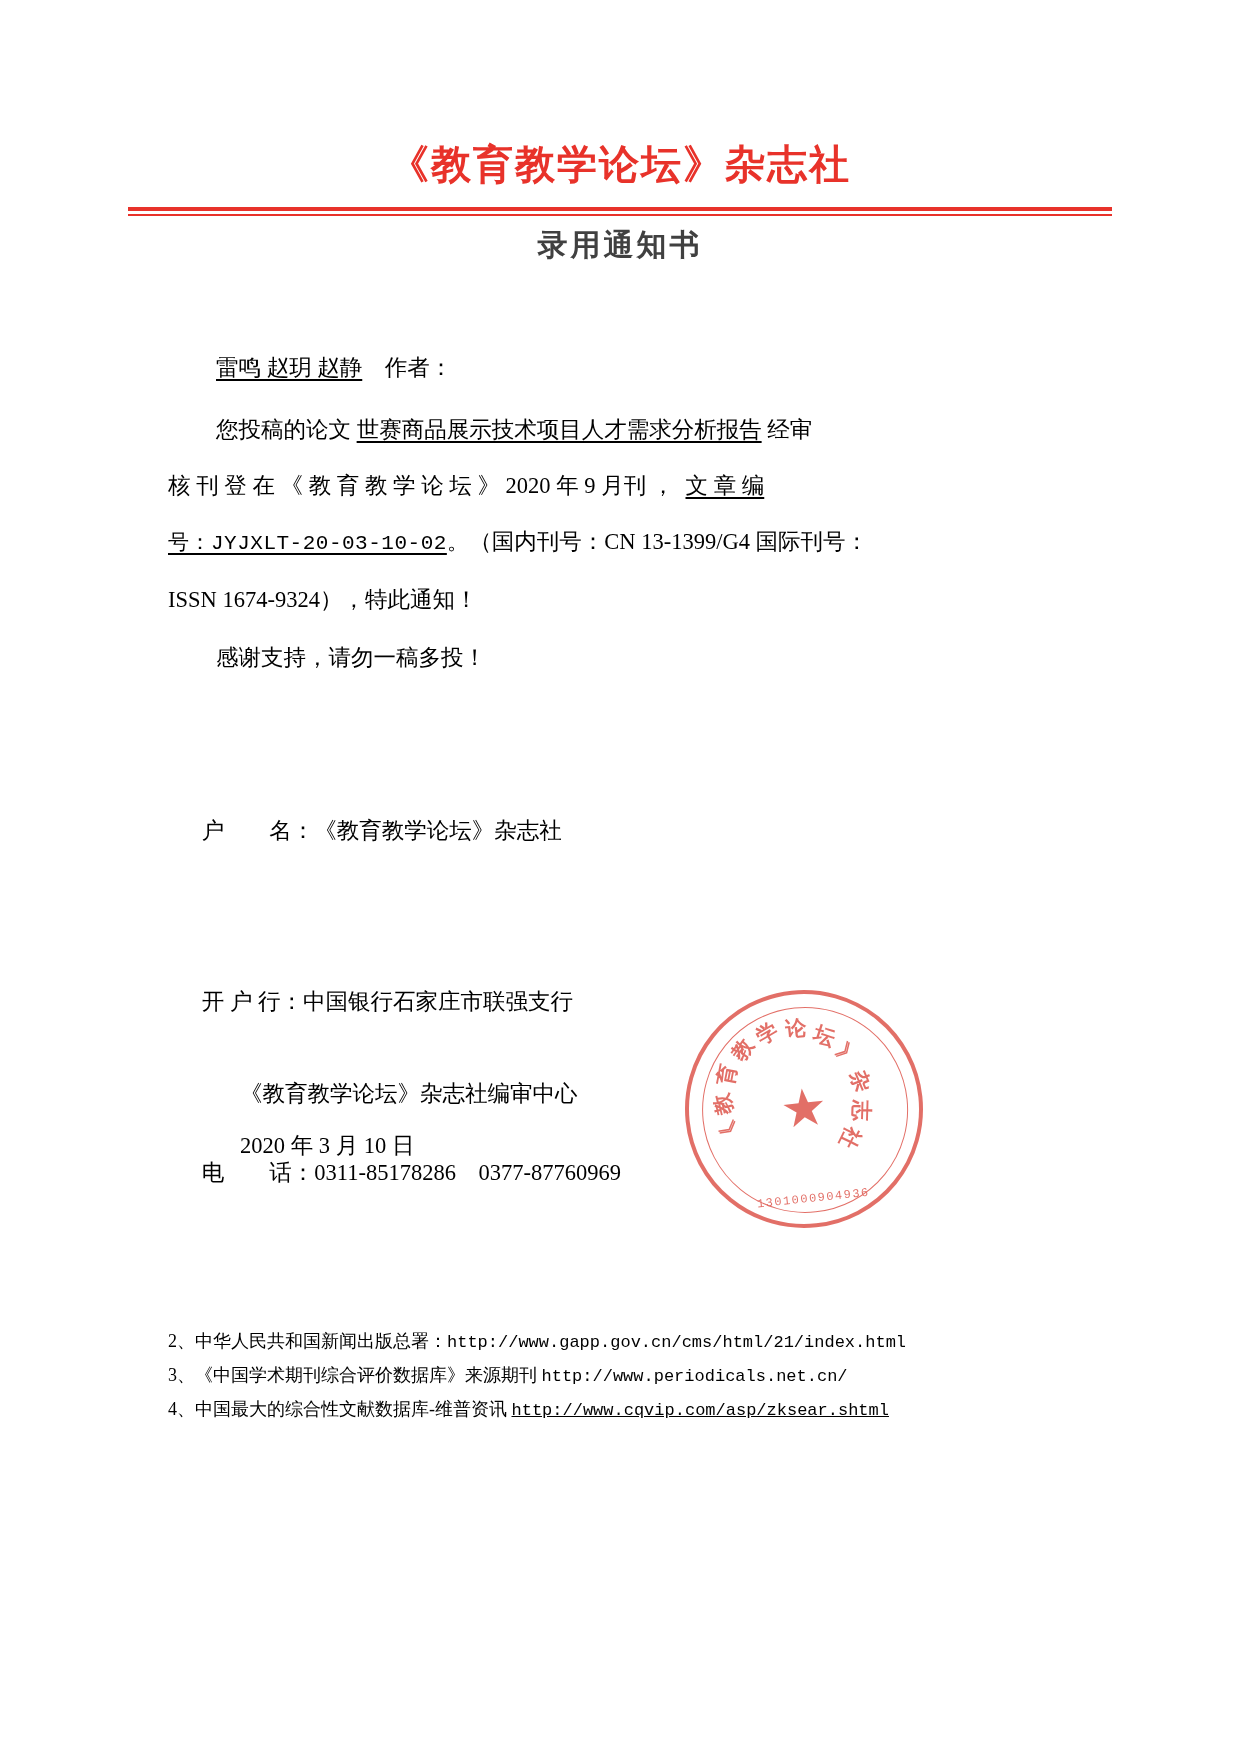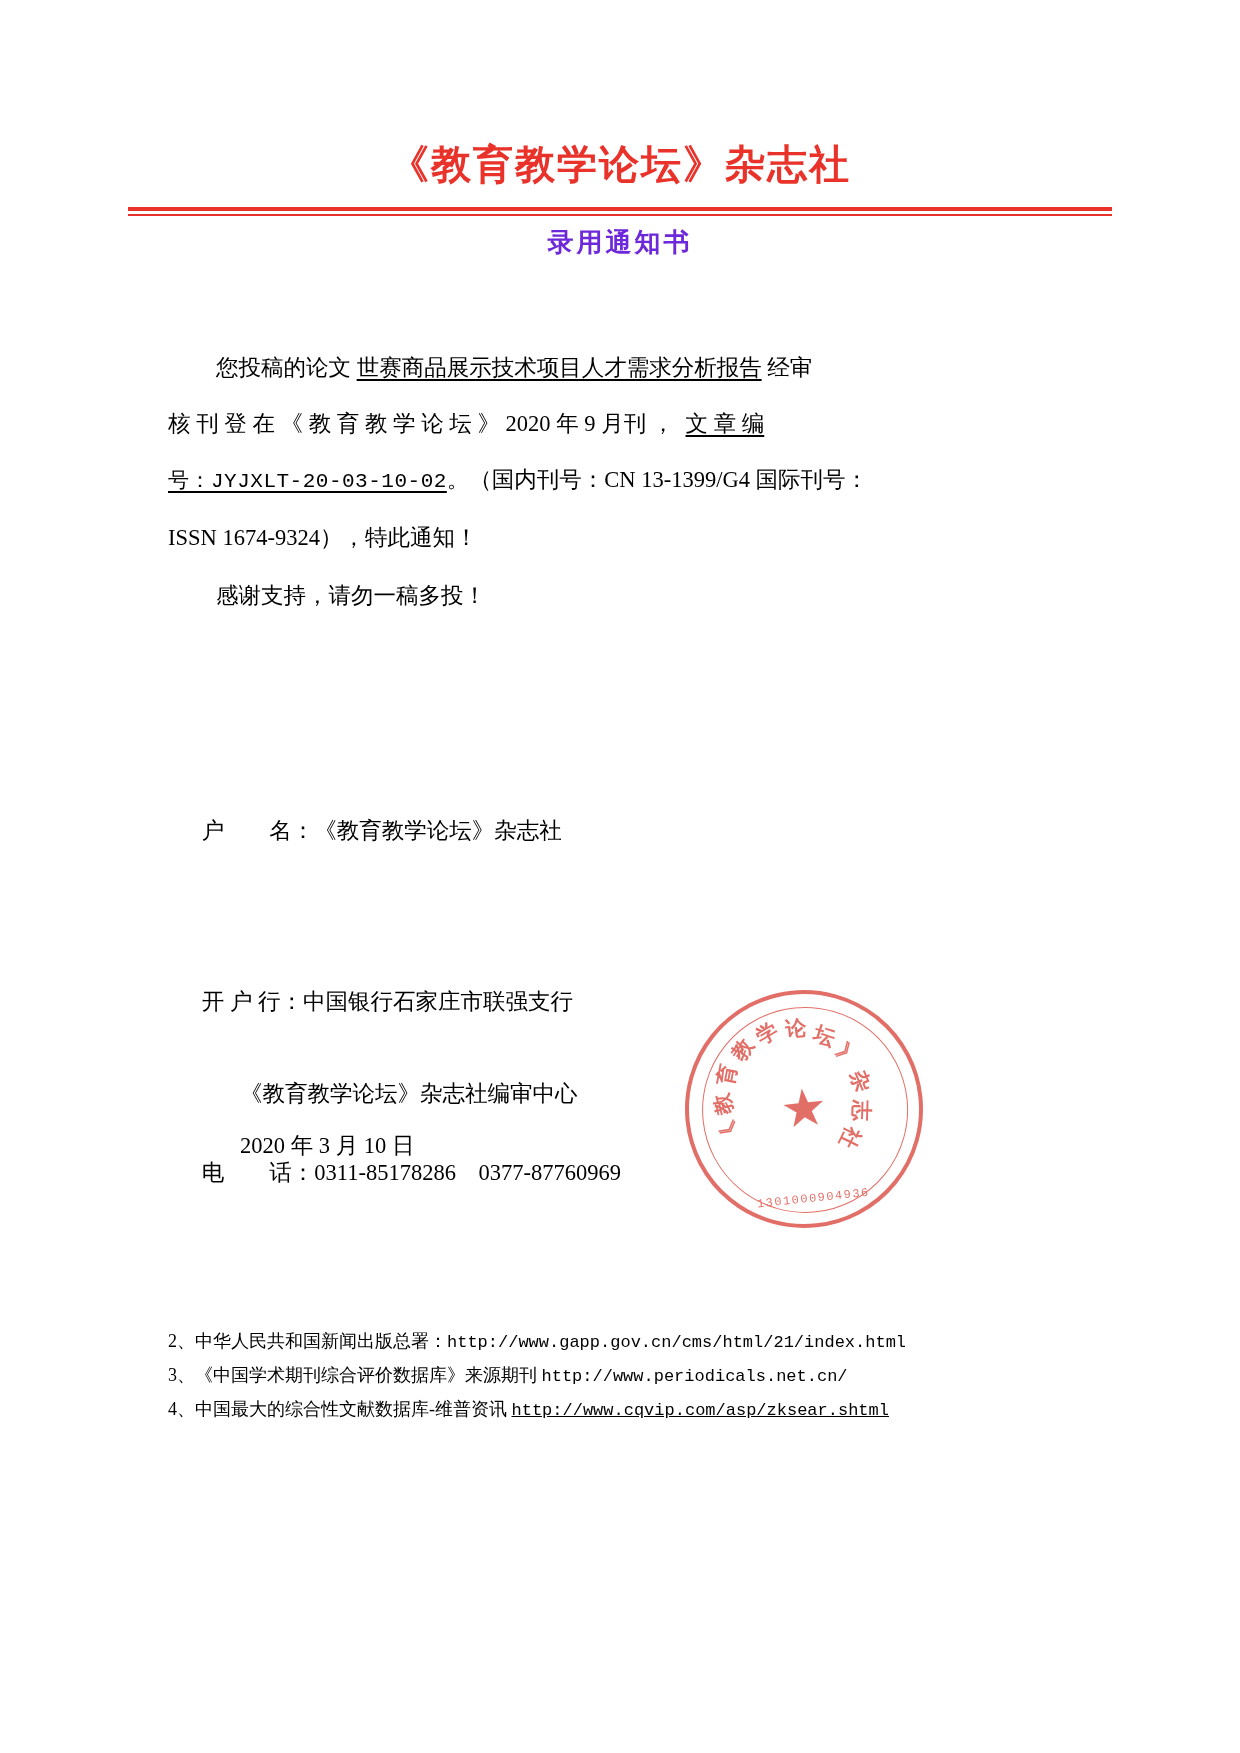--- a/index.html
+++ b/index.html
@@ -55,23 +55,23 @@
     background: #e8322a;
     width: 100%;
     margin-top: 3px;
   }
   .subtitle {
     position: absolute;
     left: 0;
     top: 225px;
     width: 1240px;
     text-align: center;
-    font-size: 26px;
+    font-size: 30px;
     font-weight: bold;
-    color: #6d28d9;
+    color: #404040;
     letter-spacing: 3px;
     font-family: "DejaVu Serif", "Liberation Serif", serif;
   }
 
   
   .body-block {
     position: absolute;
     left: 168px;
     top: 340px;
     width: 912px;
@@ -211,20 +211,25 @@
 
   <div class="rule-wrap">
     <div class="rule-thick"></div>
     <div class="rule-thin"></div>
   </div>
 
   <div class="subtitle">录用通知书</div>
 
   <div class="body-block">
 
+    <div class="line-author">
+      <span class="u">雷鸣 赵玥 赵静</span>
+      <span>&nbsp;&nbsp;</span>
+      <span>作者：</span>
+    </div>
 
     <div class="para-main">
       <div style="text-indent:48px;">
         <span>您投稿的论文</span><span>&nbsp;</span><span class="u">世赛商品展示技术项目人才需求分析报告</span><span>&nbsp;</span><span>经审</span>
       </div>
       <div style="text-indent:0;">
         <span>核 刊 登 在 《 教 育 教 学 论 坛 》 2020 年 9 月刊 ，</span><span>&nbsp;&nbsp;</span><span class="u">文 章 编</span>
       </div>
       <div style="text-indent:0;">
         <span class="u mono">号：JYJXLT-20-03-10-02</span><span>。（国内刊号：CN 13-1399/G4 国际刊号：</span>

